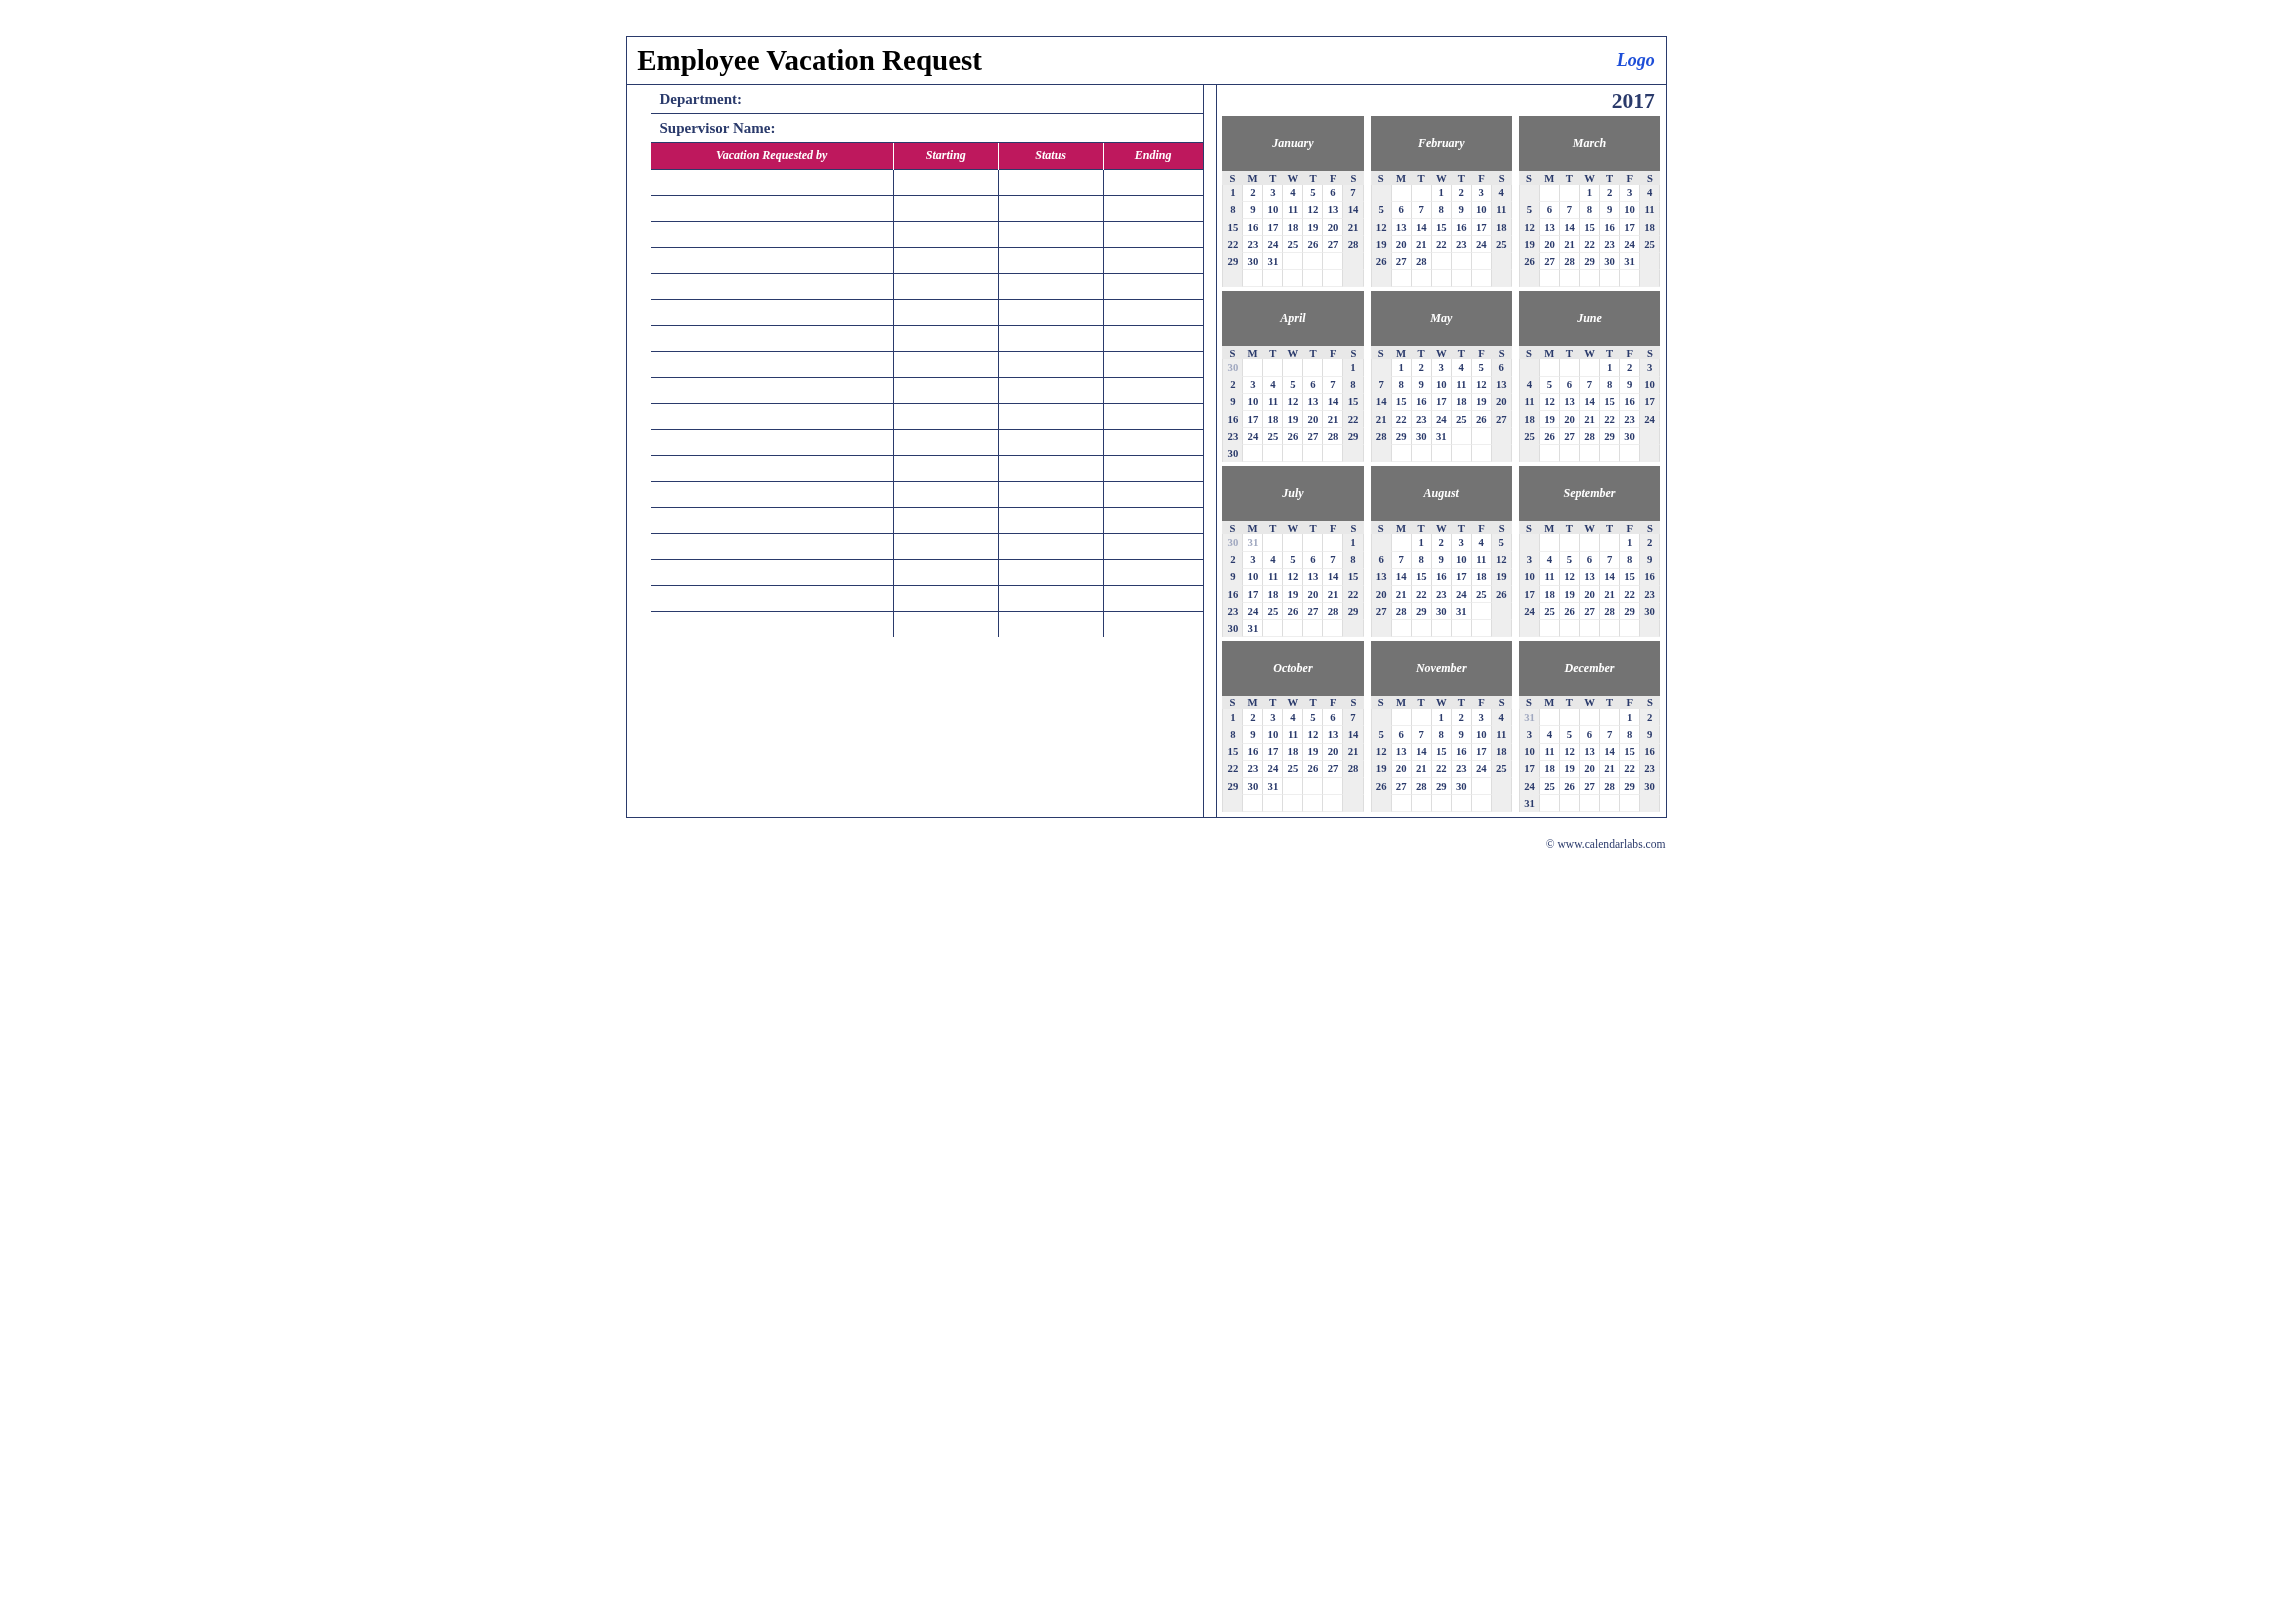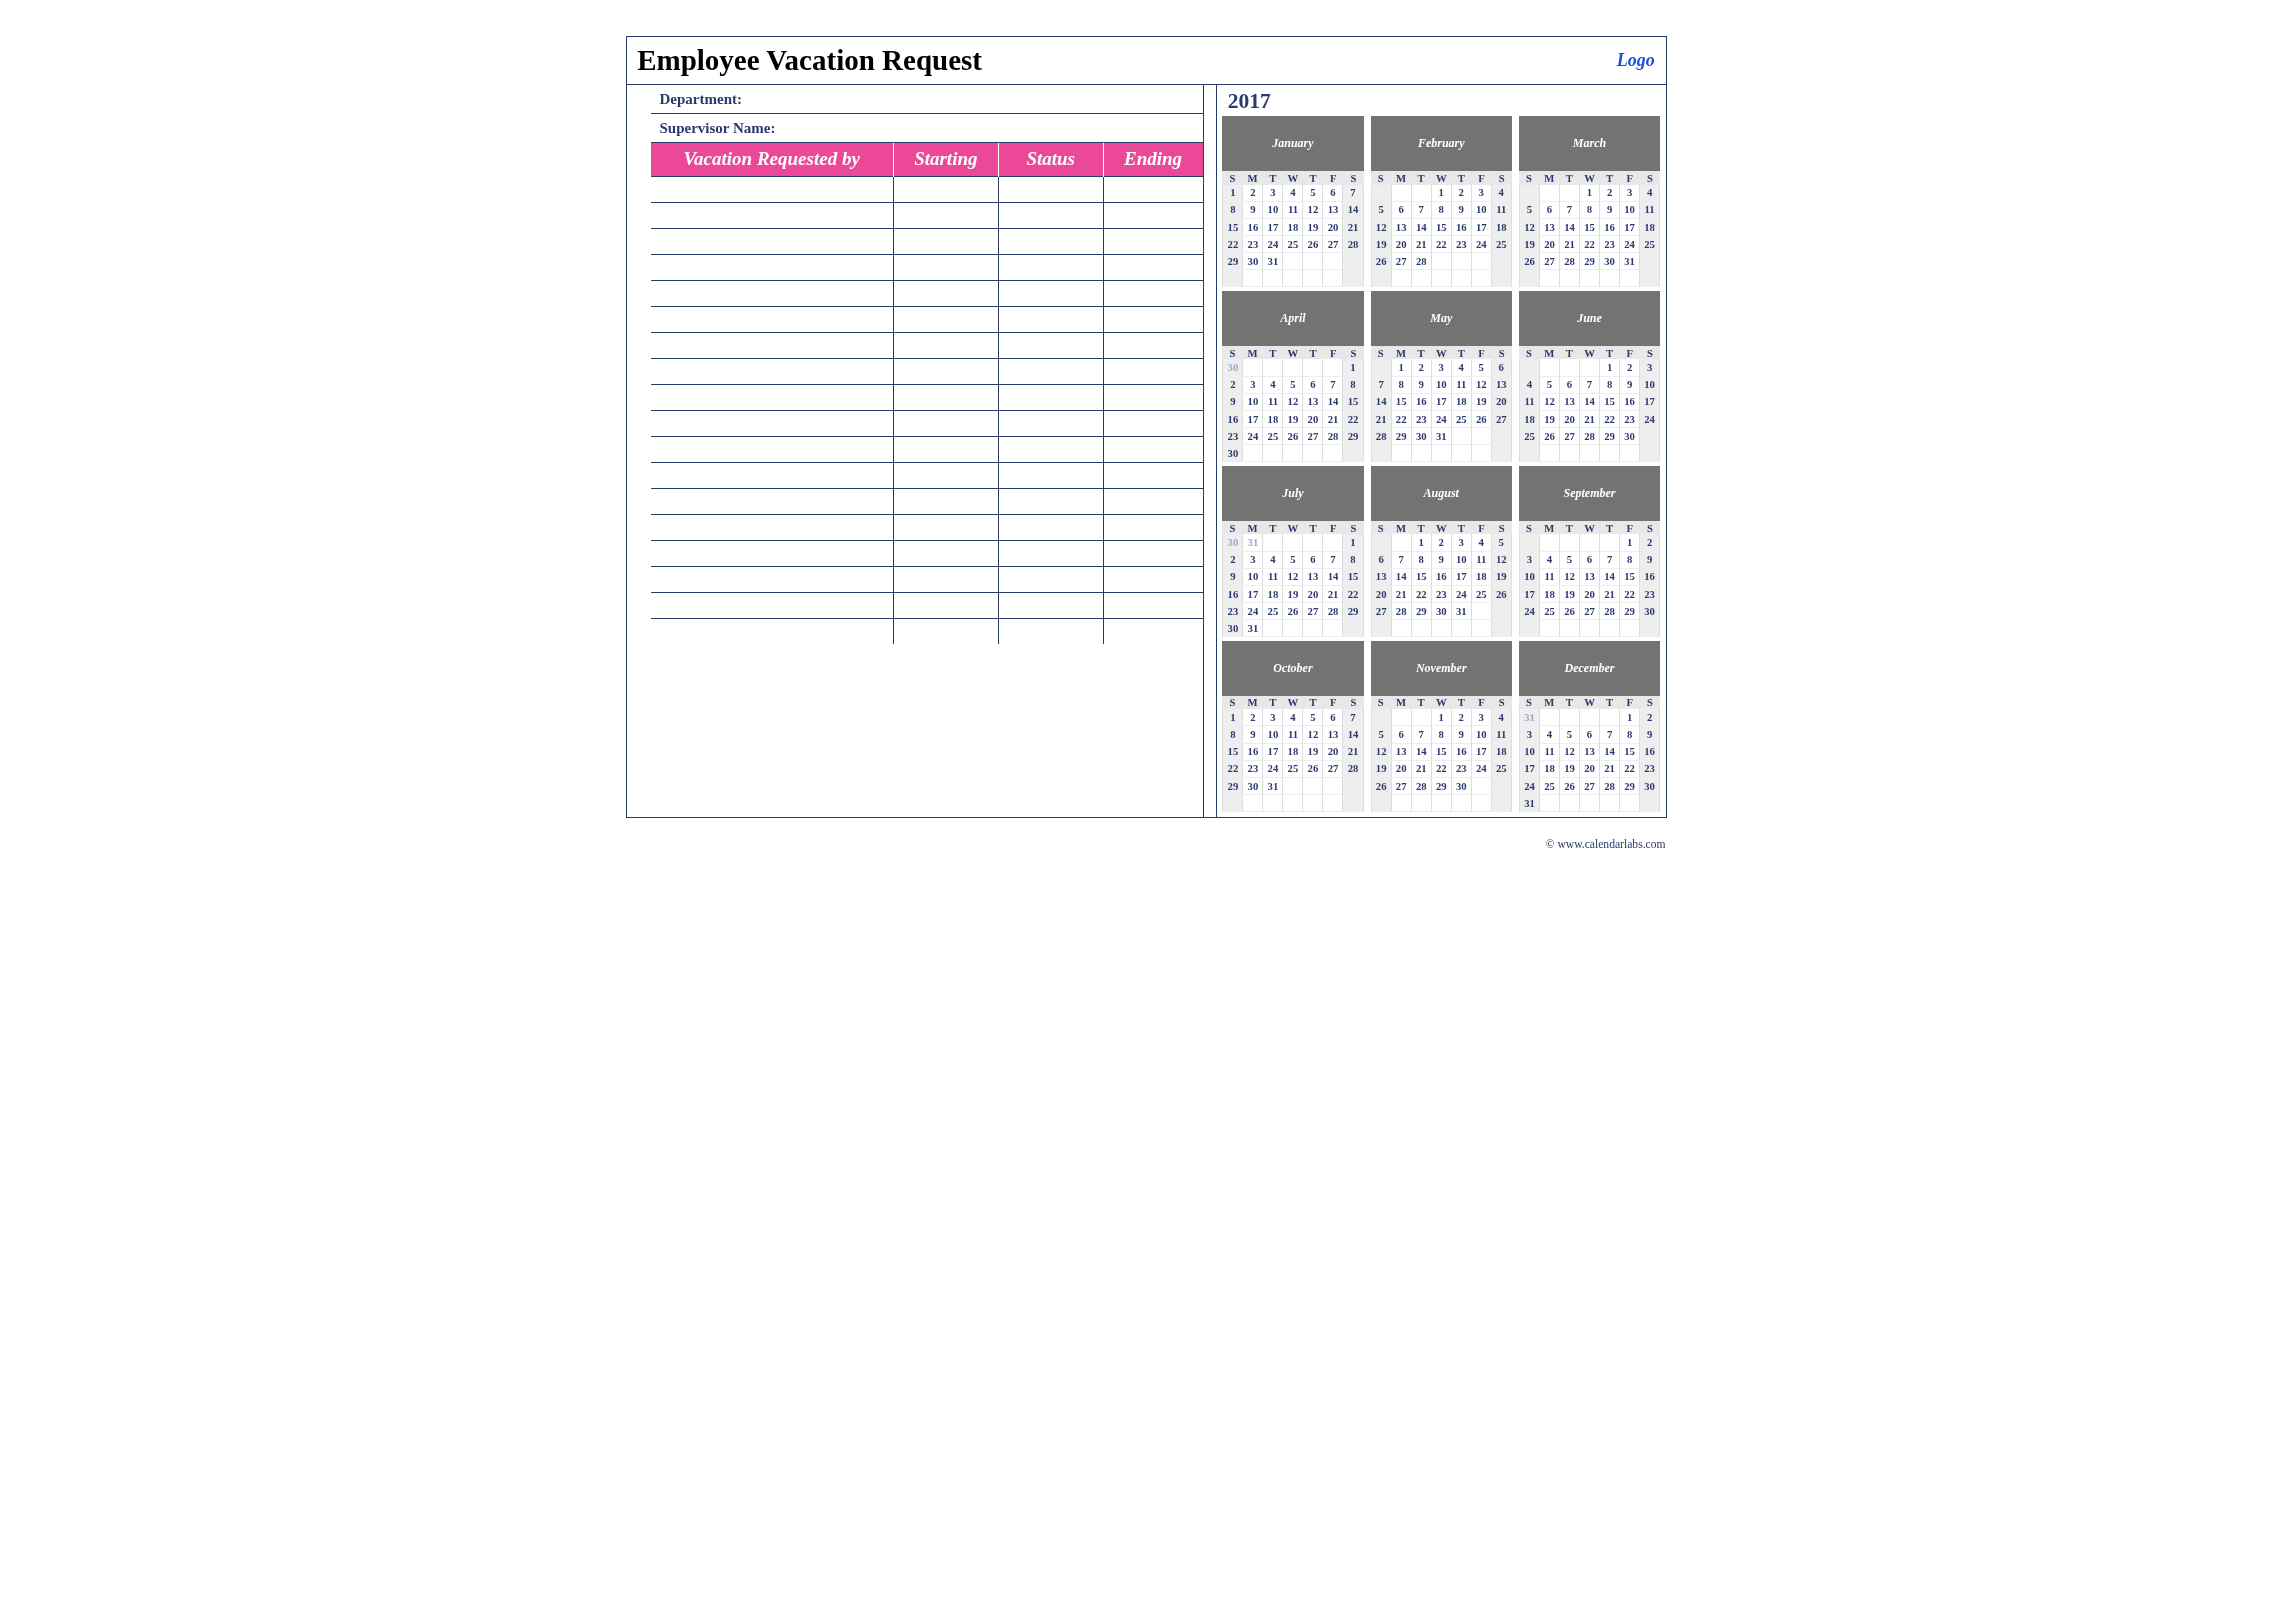--- a/index.html
+++ b/index.html
@@ -60,41 +60,42 @@
     font-weight: bold;
     font-style: italic;
     font-size: 15px;
     height: 63px;
   }
   .req-table {
     width: 100%;
     border-collapse: collapse;
   }
   .req-table th {
-    background: #ec4899;
+    background: #be185d;
     color: #fff;
     font-style: italic;
     font-weight: bold;
-    font-size: 19px;
+    font-size: 12px;
     padding: 5.4px 3.6px;
     border-right: 1.8px solid #fff;
   }
   .req-table th:last-child { border-right: none; }
   .req-table td {
     border-top: 1.8px solid #2a3a6b;
     border-right: 1.8px solid #2a3a6b;
     height: 23px;
   }
   .req-table td:last-child { border-right: none; }
   .req-table .c1 { width: 44%; }
   .req-table .c2 { width: 19%; }
   .req-table .c3 { width: 19%; }
   .req-table .c4 { width: 18%; }
 
   .year {
+    text-align: right;
     padding: 3.6px 10.7px 1.8px;
     color: #2a3a6b;
     font-weight: bold;
     font-size: 21.5px;
   }
   .cal-grid {
     display: grid;
     grid-template-columns: repeat(3, 1fr);
     gap: 3.6px 7.2px;
     padding: 0 5.4px 5.4px;

